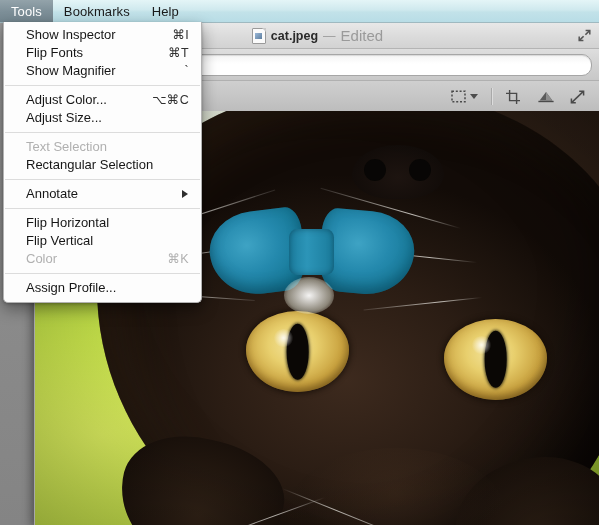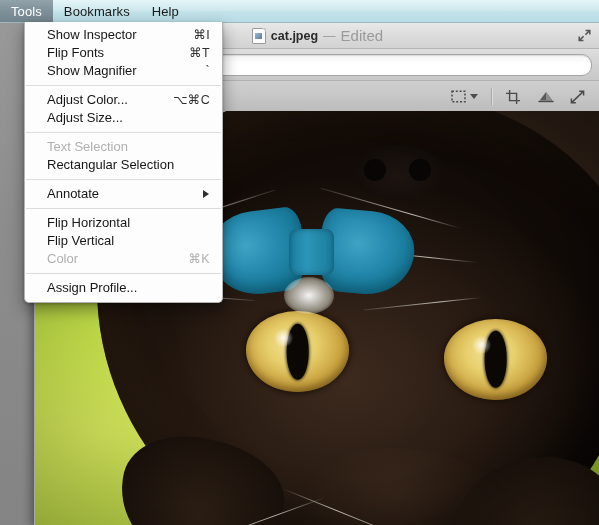--- a/index.html
+++ b/index.html
@@ -232,21 +232,21 @@
     background:radial-gradient(ellipse at 50% 50%, rgba(255,255,255,0.95) 0%, rgba(235,238,222,0.5) 60%, rgba(0,0,0,0) 85%);
     border-radius:50%;
   }
   .vignette{
     position:absolute;inset:0;
     background:radial-gradient(ellipse at 50% 50%, rgba(0,0,0,0) 55%, rgba(0,0,0,0.22) 100%);
   }
 
   
   .menu{
-    position:absolute;left:24px;top:22px;width:197px;
+    position:absolute;left:3px;top:22px;width:197px;
     background:#fdfdfd;
     border:1px solid #b2b2b2;
     border-top:0;
     border-radius:0 0 5px 5px;
     box-shadow:0 6px 16px rgba(0,0,0,0.38), 0 1px 3px rgba(0,0,0,0.25);
     padding:4px 0 5px 0;
     z-index:60;
   }
   .mi{
     display:flex;align-items:center;

